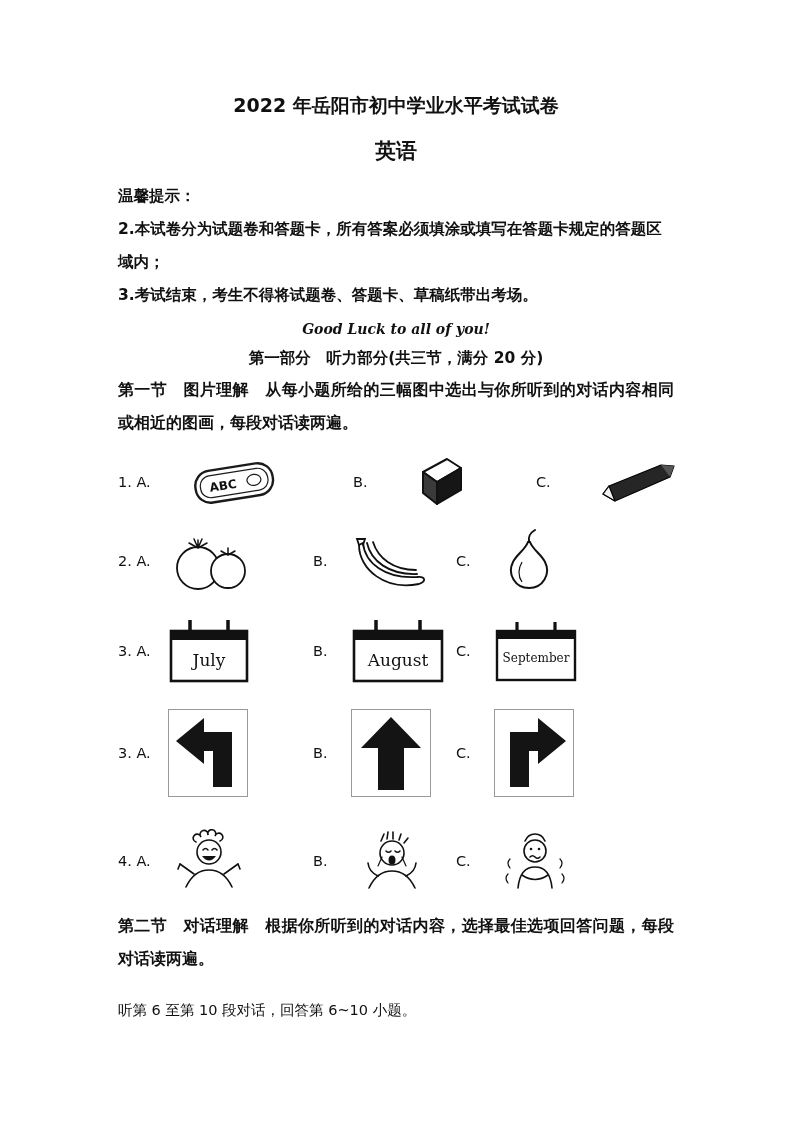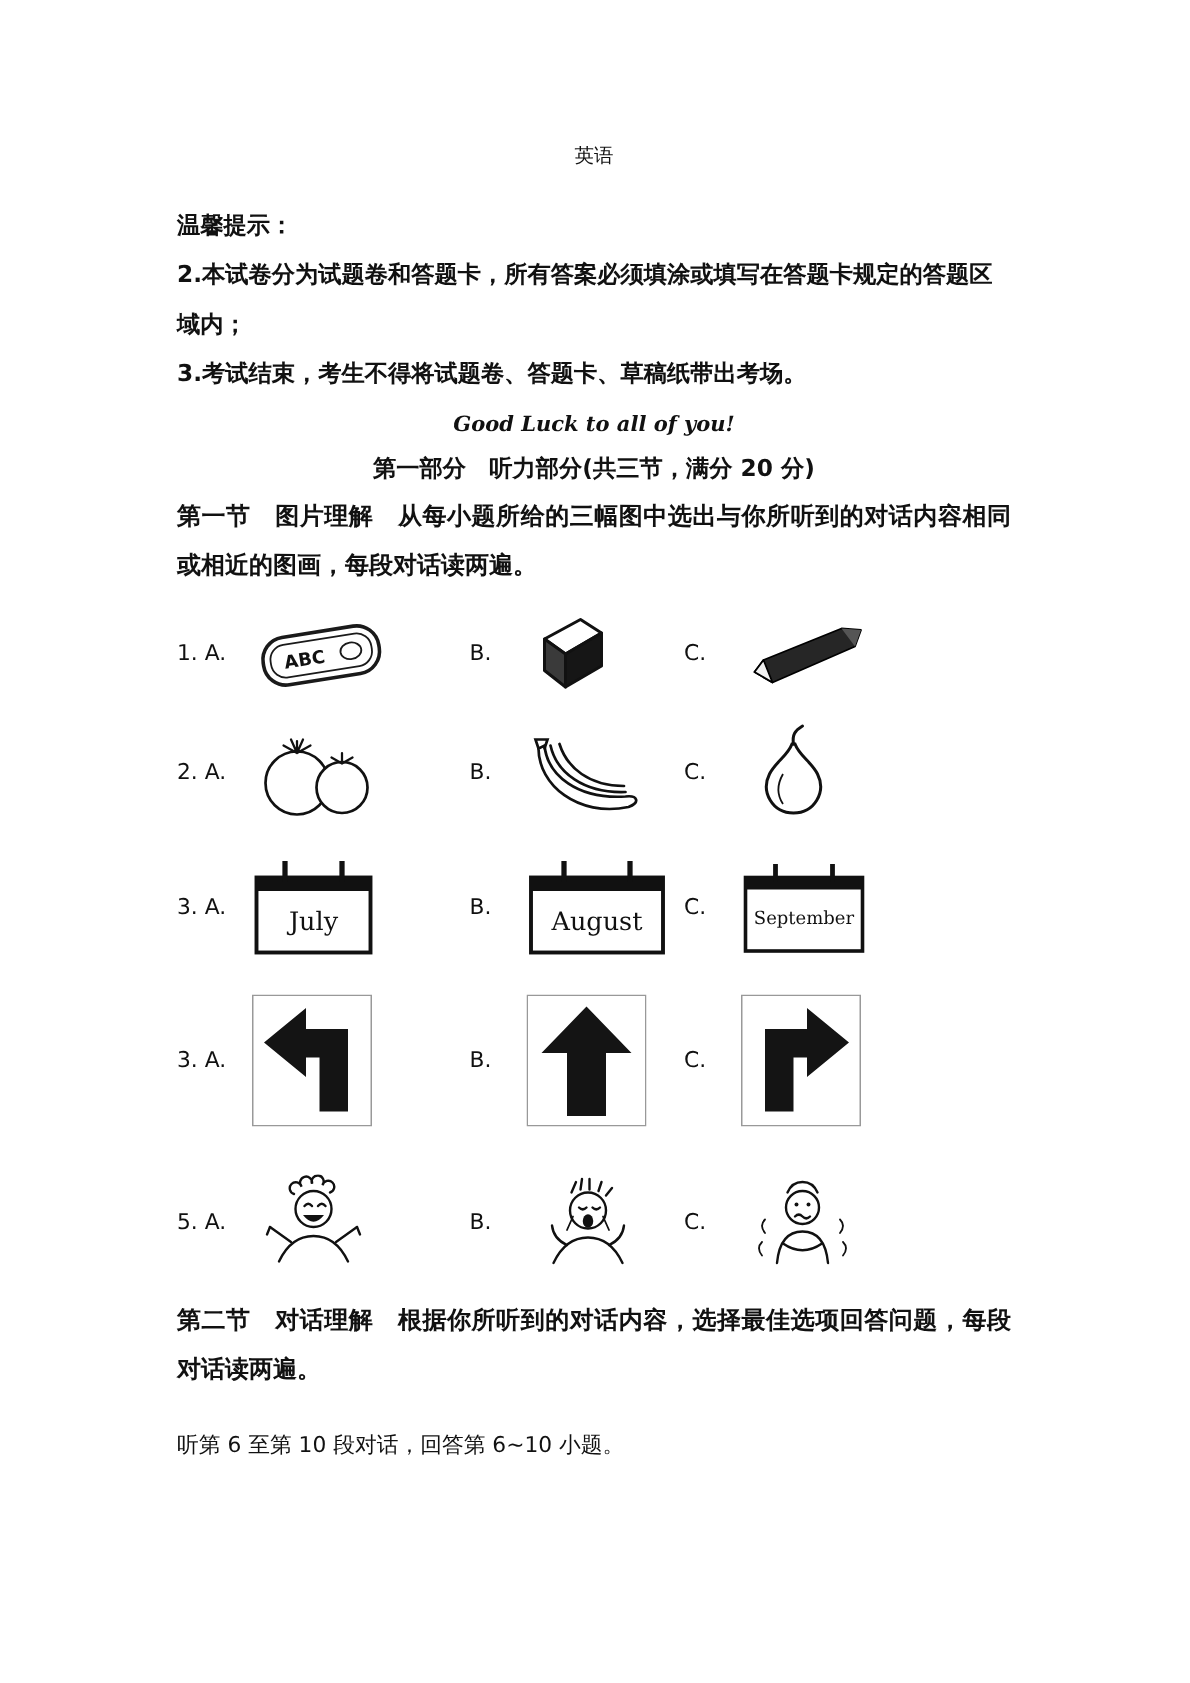--- a/index.html
+++ b/index.html
@@ -11,21 +11,21 @@
     color: #111;
   }
   .page {
     position: absolute; left: 118px; top: 92px; width: 556px;
   }
   .title {
     text-align: center; font-size: 19px; font-weight: bold;
     line-height: 26px; margin-bottom: 20px;
   }
   .subject {
-    text-align: center; font-size: 13px; font-weight: normal;
+    text-align: center; font-size: 21px; font-weight: bold;
     line-height: 26px; margin-bottom: 16px;
   }
   .notice-heading {
     font-size: 15.5px; font-weight: bold; line-height: 33px;
   }
   .notice-line {
     font-size: 15.5px; font-weight: bold; line-height: 33px;
   }
   .good-luck {
     text-align: center; font-family: "DejaVu Serif", "Liberation Serif", serif;
@@ -39,35 +39,36 @@
   .section-text {
     font-size: 16px; font-weight: bold; line-height: 33px; text-align: justify;
   }
   .q-row {
     display: grid;
     grid-template-columns: 50px 145px 38px 105px 38px 1fr;
     align-items: center;
   }
   .q-row .q-label { font-size: 14.5px; }
   .q-img { display: flex; align-items: center; }
-  #q1-row { height: 78px; margin-top: 4px; }
+  #q1-row { height: 78px; margin-top: 4px; gap: 20px; }
   #q2-row { height: 80px; }
   #q3-row { height: 84px; margin-top: 8px; }
   #q4-row { height: 96px; margin-top: 12px; }
   #q5-row { height: 80px; margin-top: 20px; }
   .section2 { margin-top: 8px; }
   .dialogs-note {
     font-size: 14.5px; font-weight: normal; line-height: 30px; margin-top: 20px;
   }
 </style>
 </head>
 <body>
 
 <div class="page">
 
+  <div class="title">2022 年岳阳市初中学业水平考试试卷</div>
   <div class="subject">英语</div>
 
   <div class="notice-heading">温馨提示：</div>
   <div class="notice-line">2.本试卷分为试题卷和答题卡，所有答案必须填涂或填写在答题卡规定的答题区域内；</div>
   <div class="notice-line">3.考试结束，考生不得将试题卷、答题卡、草稿纸带出考场。</div>
 
   <div class="good-luck">Good Luck to all of you!</div>
 
   <div class="part-heading">第一部分　听力部分(共三节，满分 20 分)</div>
 
@@ -188,21 +189,21 @@
     <span class="q-label">C.</span>
     <span class="q-img">
       <svg width="80" height="88" viewBox="0 0 80 88">
         <rect x="0.5" y="0.5" width="79" height="87" fill="#fff" stroke="#999" stroke-width="1"></rect>
         <path d="M72,32 L44,9 L44,23 L16,23 L16,78 L35,78 L35,42 L44,42 L44,55 Z" fill="#141414"></path>
       </svg>
     </span>
   </div>
 
   <div class="q-row" id="q5-row">
-    <span class="q-label">5. A.</span>
+    <span class="q-label">4. A.</span>
     <span class="q-img">
       <svg width="82" height="64" viewBox="0 0 82 64">
         <g fill="none" stroke="#111" stroke-width="1.6" stroke-linecap="round">
           <path d="M28,13 a4,4 0 1,1 5,-5 a4,4 0 1,1 7,-2 a4,4 0 1,1 7,1 a4,4 0 1,1 5,5"></path>
           <circle cx="41" cy="23" r="12"></circle>
           <path d="M35,21 q2.5,-3 5,0 M44,21 q2.5,-3 5,0"></path>
           <path d="M34,27 q7,9 14,0 z" fill="#111" stroke="none"></path>
           <path d="M18,58 q8,-17 23,-17 q15,0 23,17"></path>
           <path d="M26,45 L12,35 M56,45 L70,35"></path>
           <path d="M12,35 l-2,5 M70,35 l2,5"></path>

